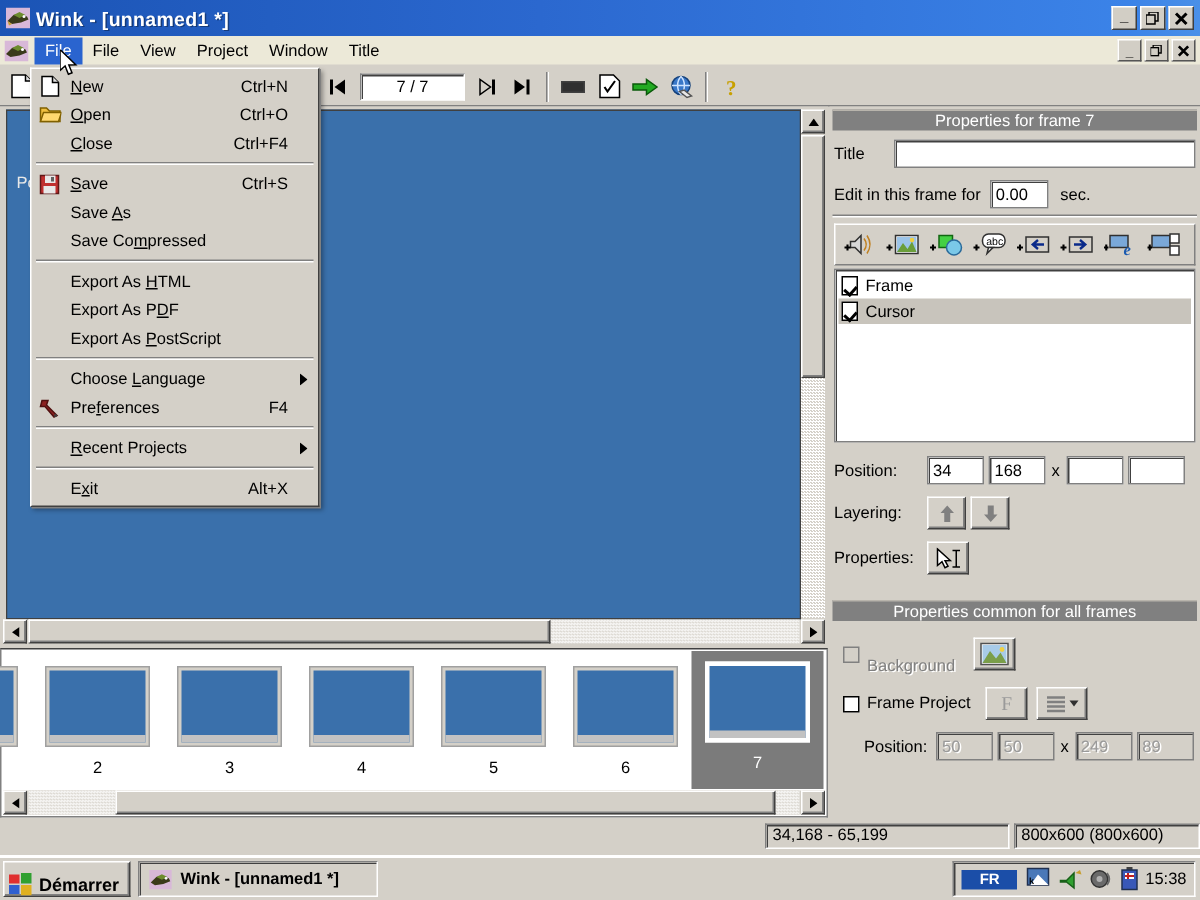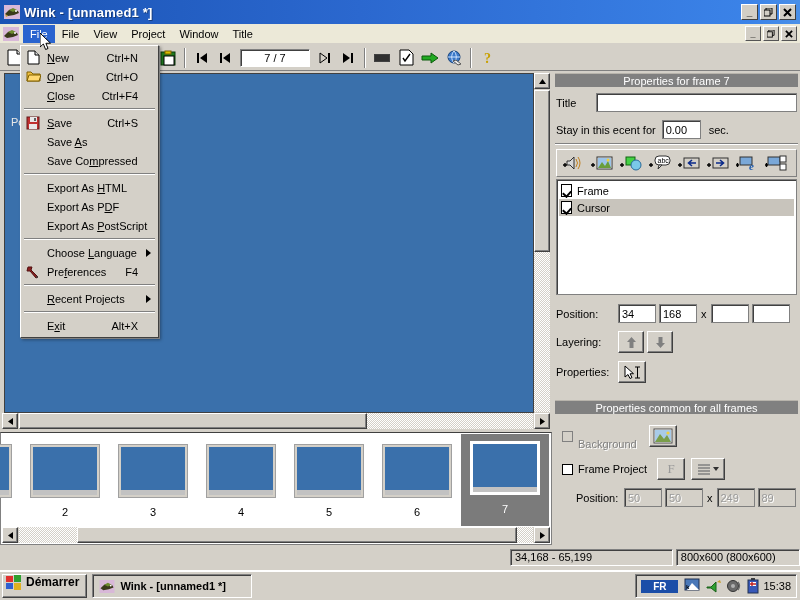--- a/index.html
+++ b/index.html
@@ -97,21 +97,21 @@
     position:absolute; left:2px; bottom:2px; width:548px; height:16px; background:#d4d0c8;
   }
   .htrack{ position:absolute; left:17px; right:17px; top:0; height:16px;
     background: repeating-conic-gradient(#d4d0c8 0% 25%, #fff 0% 50%) 0 0/2px 2px;}
   .hthumb{ position:absolute; left:0; top:0; height:16px; width:348px;
     background:#d4d0c8; border:1px solid #fff; border-right-color:#404040; border-bottom-color:#404040;
     box-shadow: inset -1px -1px 0 #808080;}
 
   
   .menu-popup{
-    position:absolute; left:20px; top:45px; width:139px;
+    position:absolute; left:20px; top:45px; width:193px;
     background:#d4d0c8; border:1px solid #fff; border-right-color:#404040; border-bottom-color:#404040;
     box-shadow: 1px 1px 0 #808080, 2px 2px 3px rgba(0,0,0,.35);
     padding:2px 0; z-index:40;
   }
   .mrow{ display:flex; align-items:center; height:19px; padding-left:1px; font-size:11px; color:#000; }
   .mrow .ic{ width:22px; height:17px; display:flex; align-items:center; justify-content:center; flex:0 0 22px;}
   .mrow .lbl{ flex:1 1 auto; padding-left:3px; white-space:nowrap;}
   .mrow .acc{ padding-right:20px; white-space:nowrap;}
   .mrow .arr{ padding-right:7px; font-size:8px;}
   .msep{ height:1px; margin:3px 3px 3px 3px; border-top:1px solid #808080; border-bottom:1px solid #fff;}
@@ -195,21 +195,21 @@
     box-shadow: inset 1px 1px 0 #404040;
     font-size:11px; color:#000; display:flex; align-items:center; padding:0 4px; margin-left:3px;
   }
 
   
   .taskbar{
     position:absolute; left:0; top:570px; width:800px; height:30px;
     background:#d4d0c8; border-top:2px solid #fff; display:flex; align-items:center;
   }
   .startbtn{
-    margin-left:2px; height:24px; padding:0 7px 0 3px; display:flex; align-items:flex-start; gap:4px;
+    margin-left:2px; height:24px; padding:0 7px 0 3px; display:flex; align-items:flex-end; gap:4px;
     background:#d4d0c8; border:1px solid #fff; border-right-color:#404040; border-bottom-color:#404040;
     box-shadow: inset -1px -1px 0 #808080; font-weight:bold; font-size:12px;
   }
   .taskitem{
     margin-left:5px; height:24px; min-width:160px; padding:0 6px; display:flex; align-items:center; gap:5px;
     background:#d4d0c8; font-size:11px; font-weight:bold;
     border:1px solid #808080; border-right-color:#fff; border-bottom-color:#fff;
     box-shadow: inset 1px 1px 0 #404040;
   }
   .tray{
@@ -558,21 +558,21 @@
   <div class="rpanel">
 
     <div class="panel-hdr">Properties for frame 7</div>
 
     <div class="grp">
       <div class="row" style="margin-top:6px;margin-bottom:8px;">
         <span class="lab" style="width:40px">Title</span>
         <span class="inp" style="flex:1 1 auto;"></span>
       </div>
       <div class="row" style="margin-bottom:4px;">
-        <span class="lab">Stay in this ecent for</span>
+        <span class="lab">Edit in this frame for</span>
         <span class="inp" style="width:39px;margin-left:6px;">0.00</span>
         <span class="lab" style="margin-left:8px">sec.</span>
       </div>
     </div>
 
     <div class="sep-line"></div>
 
     <div class="icobar">
       <span class="icobtn">
         <svg width="24" height="18" viewBox="0 0 24 18">

